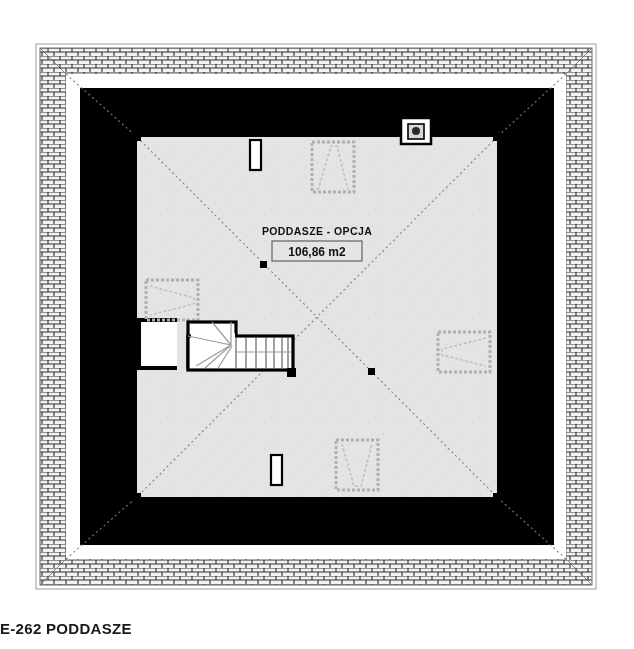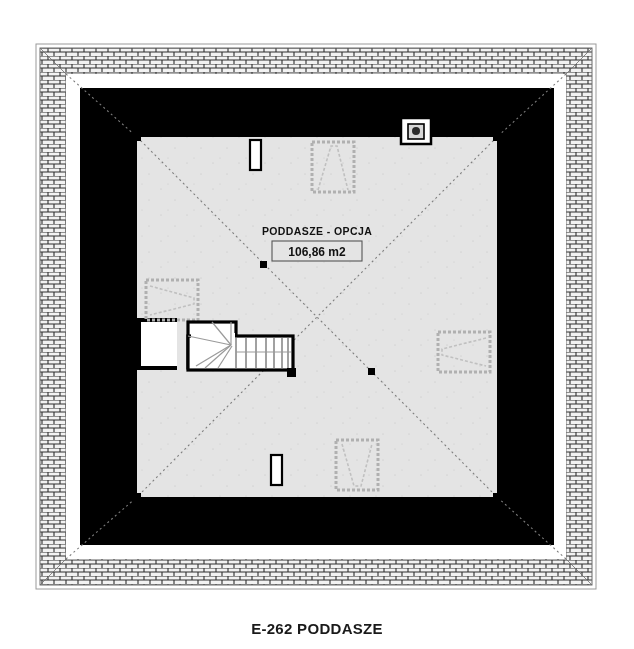--- a/index.html
+++ b/index.html
@@ -23,21 +23,21 @@
   svg.plan {
     display: block;
     width: 634px;
     height: 649px;
   }
   .caption {
     position: absolute;
     left: 0;
     top: 620px;
     width: 634px;
-    text-align: center;
+    text-align: left;
     font-family: "Liberation Sans", sans-serif;
     font-size: 15px;
     font-weight: bold;
     letter-spacing: 0.3px;
     color: #1a1a1a;
   }
   .room-label {
     font-family: "Liberation Sans", sans-serif;
     font-size: 10.5px;
     font-weight: bold;

